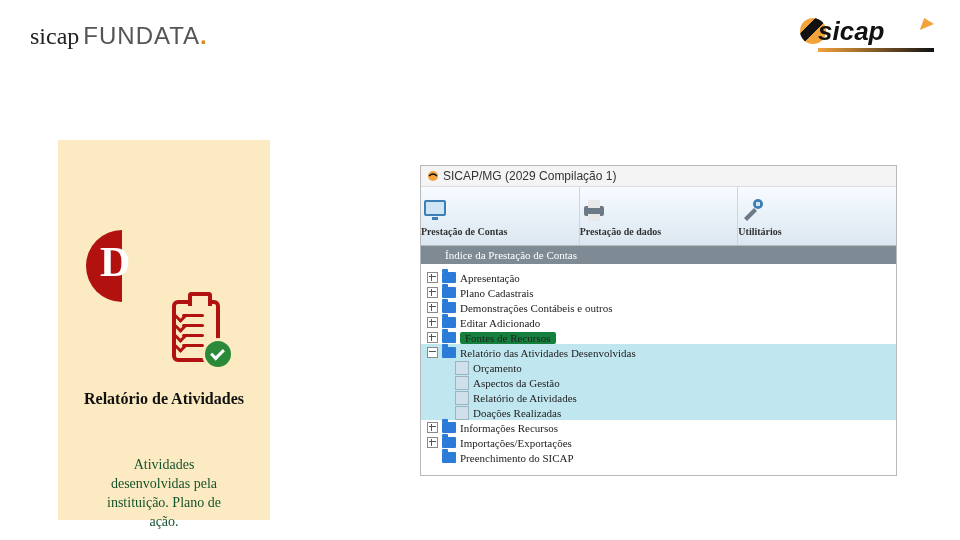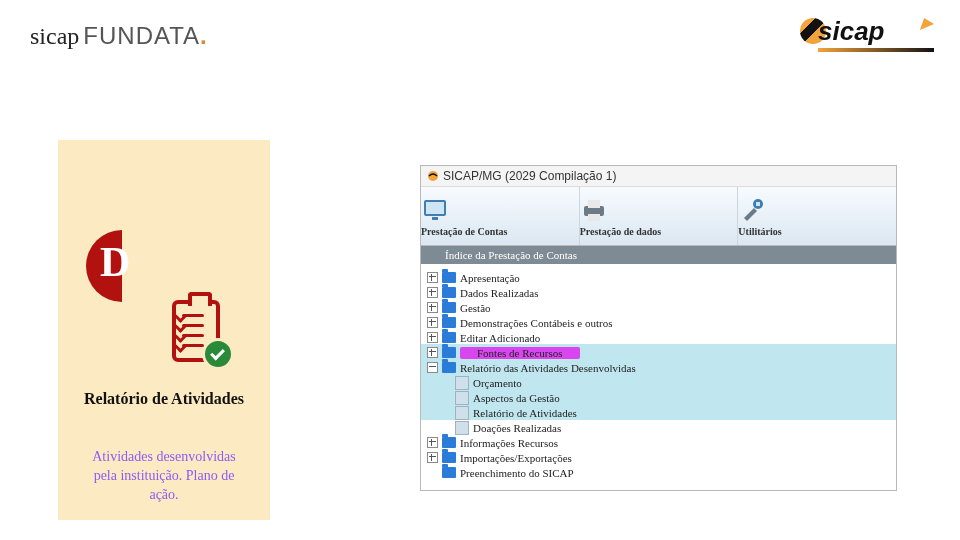--- a/index.html
+++ b/index.html
@@ -20,41 +20,41 @@
 .badge .half{width:72px;height:72px;border-radius:50%;background:#b2120f;clip-path:inset(0 50% 0 0)}
 .badge .letter{position:absolute;top:8px;left:14px;font:700 42px Georgia,serif;color:#fff}
 .clip{position:absolute;top:152px;left:108px;width:60px;height:70px}
 .clip .board{position:absolute;left:6px;top:8px;right:6px;bottom:0;border:4px solid #b2120f;border-radius:6px;background:#fceac2}
 .clip .top{position:absolute;left:22px;top:0;width:16px;height:10px;border:4px solid #b2120f;border-bottom:none;border-radius:4px 4px 0 0;background:#fceac2}
 .clip .ln{position:absolute;left:16px;height:3px;background:#b2120f;border-radius:2px}
 .clip .ck{position:absolute;left:10px;width:6px;height:6px;border-left:3px solid #b2120f;border-bottom:3px solid #b2120f;transform:rotate(-45deg)}
 .clip .ok{position:absolute;right:-8px;bottom:-8px;width:26px;height:26px;border-radius:50%;background:#2a8a3a;border:3px solid #fceac2}
 .clip .ok::after{content:"";position:absolute;left:6px;top:8px;width:10px;height:5px;border-left:3px solid #fff;border-bottom:3px solid #fff;transform:rotate(-45deg)}
 .card h3{position:absolute;top:250px;left:0;right:0;margin:0;text-align:center;font:700 16px Georgia,serif;color:#111}
-.card p{position:absolute;top:300px;left:20px;right:20px;margin:8px;text-align:center;font:400 14px/1.35 Georgia,serif;color:#8b5cf6}
+.card p{position:absolute;top:300px;left:20px;right:20px;margin:16px;text-align:center;font:400 14px/1.35 Georgia,serif;color:#14532d}
 
 .app{position:absolute;left:420px;top:165px;width:475px;border:1px solid #b9b9b9;background:#fff}
 .app-title{height:20px;font:12px/20px Tahoma,Arial;color:#333;padding-left:6px;background:#f4f4f4;border-bottom:1px solid #dcdcdc}
 .app-title .ic{display:inline-block;width:12px;height:12px;margin-right:4px;vertical-align:-2px}
 .toolbar{height:58px;background:linear-gradient(#f7fbff,#dbe7f1);display:flex;border-bottom:1px solid #b9b9b9}
 .tbtn{flex:1;display:flex;flex-direction:column;align-items:flex-start;justify-content:center;border-right:1px solid #cdd6de;font:700 10px Tahoma;color:#333}
 .tbtn:last-child{border-right:none}
 .tbtn .ti{width:28px;height:28px;margin-bottom:2px}
 .subbar{height:18px;background:#7f8b94;color:#fff;font:11px/18px Tahoma;padding-left:24px}
 .tree{padding:6px 6px 10px 6px;font:11px Tahoma;color:#222}
 .row{display:flex;align-items:center;height:15px;gap:4px;white-space:nowrap}
 .row.ind{padding-left:28px}
 .pm{width:9px;height:9px;border:1px solid #8a8a8a;background:#fff;position:relative;flex:0 0 auto}
 .pm::before{content:"";position:absolute;left:1px;right:1px;top:3px;height:1px;background:#555}
 .pm.plus::after{content:"";position:absolute;top:1px;bottom:1px;left:3px;width:1px;background:#555}
 .sp{width:11px;flex:0 0 auto}
 .fold{width:14px;height:11px;background:#2b7bd9;border-radius:1px;position:relative;flex:0 0 auto}
 .fold::before{content:"";position:absolute;top:-3px;left:0;width:6px;height:3px;background:#2b7bd9;border-radius:1px 1px 0 0}
 .doc{width:12px;height:12px;background:#cfe0eb;border:1px solid #9cb3c2;flex:0 0 auto}
-.sel{background:#d946ef;padding:0 17px;border-radius:2px}
+.sel{background:#15803d;padding:0 5px;border-radius:2px}
 .hl{position:absolute;background:rgba(140,210,225,.55)}
 </style>
 </head>
 <body>
 
 <div class="header">
   <div class="brand-left">
     <span class="f1">sicap</span><span class="f2">FUNDATA</span><span class="dot">.</span>
   </div>
   <div class="brand-right">
@@ -128,26 +128,21 @@
     <div class="hl" style="left:0;top:80px;right:0;height:76px"></div>
 
     <div class="row">
         <span class="pm plus"></span>
         <span class="fold"></span>
         <span>Apresentação</span>
       </div>
     <div class="row">
         <span class="pm plus"></span>
         <span class="fold"></span>
-        <span>Dados Realizadas</span>
-      </div>
-    <div class="row">
-        <span class="pm plus"></span>
-        <span class="fold"></span>
-        <span>Gestão</span>
+        <span>Plano Cadastrais</span>
       </div>
     <div class="row">
         <span class="pm plus"></span>
         <span class="fold"></span>
         <span>Demonstrações Contábeis e outros</span>
       </div>
     <div class="row">
         <span class="pm plus"></span>
         <span class="fold"></span>
         <span>Editar Adicionado</span>

